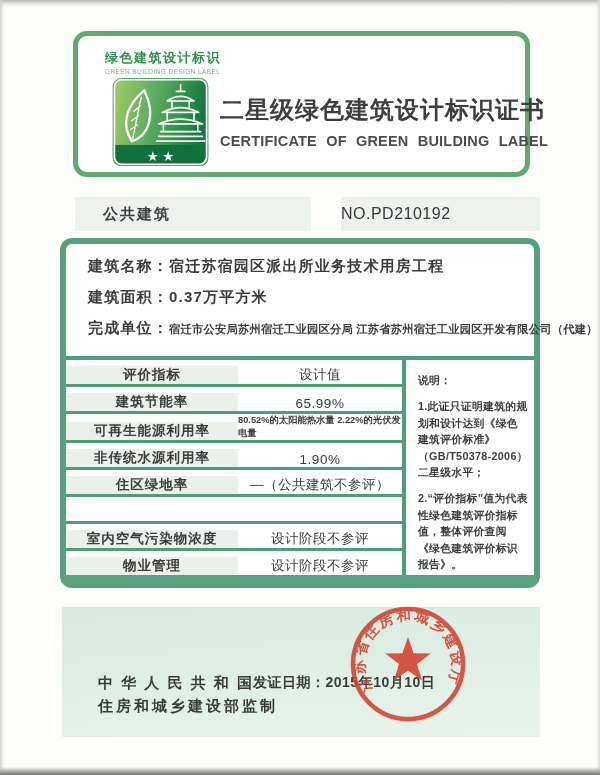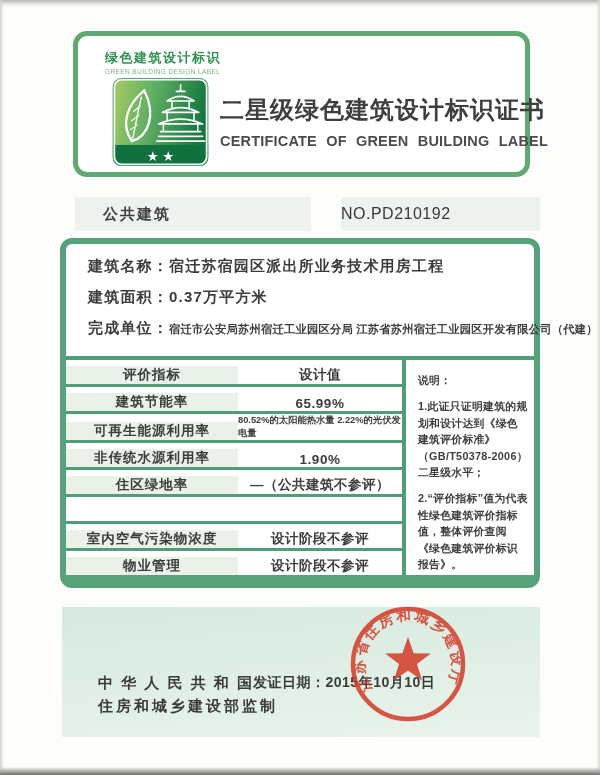--- a/index.html
+++ b/index.html
@@ -43,21 +43,21 @@
              white-space:nowrap;}
   .info-line .val-small{font-size:11.3px;letter-spacing:0.2px;}
   .hdiv{height:4px;background:#4f9e77;}
   .cols{flex:1;display:flex;min-height:0;}
   .table-col{width:336px;display:flex;flex-direction:column;}
   .trow{flex:1;display:flex;align-items:flex-end;}
   .tsep{height:3px;background:#4f9e77;}
   .tcell-label{width:172px;background:#e9f1e8;display:flex;align-items:center;justify-content:center;
                font-size:13.5px;font-weight:bold;color:#3c3c3c;letter-spacing:1px;}
   .tcell-value{flex:1;display:flex;align-items:center;justify-content:center;
-               font-size:13.5px;font-weight:bold;color:#3c3c3c;letter-spacing:0.5px;}
+               font-size:13.5px;font-weight:normal;color:#3c3c3c;letter-spacing:0.5px;}
   .tcell-value.small{font-size:9.3px;letter-spacing:0;font-weight:bold;}
   .vdiv{width:4px;background:#4f9e77;}
   .notes-col{flex:1;padding:12px 6px 0 12px;font-size:10.8px;font-weight:bold;color:#3e3e3e;
              line-height:1.52;letter-spacing:0.3px;}
   .notes-col p{margin:0 0 10px 0;}
 
   
   .footer-box{position:absolute;left:62px;top:607px;width:478px;height:130px;
               background:linear-gradient(175deg,#d7eadf,#e9f3eb);}
   .issuer{position:absolute;left:36px;top:64px;color:#3b3b3b;font-weight:bold;line-height:23px;}

